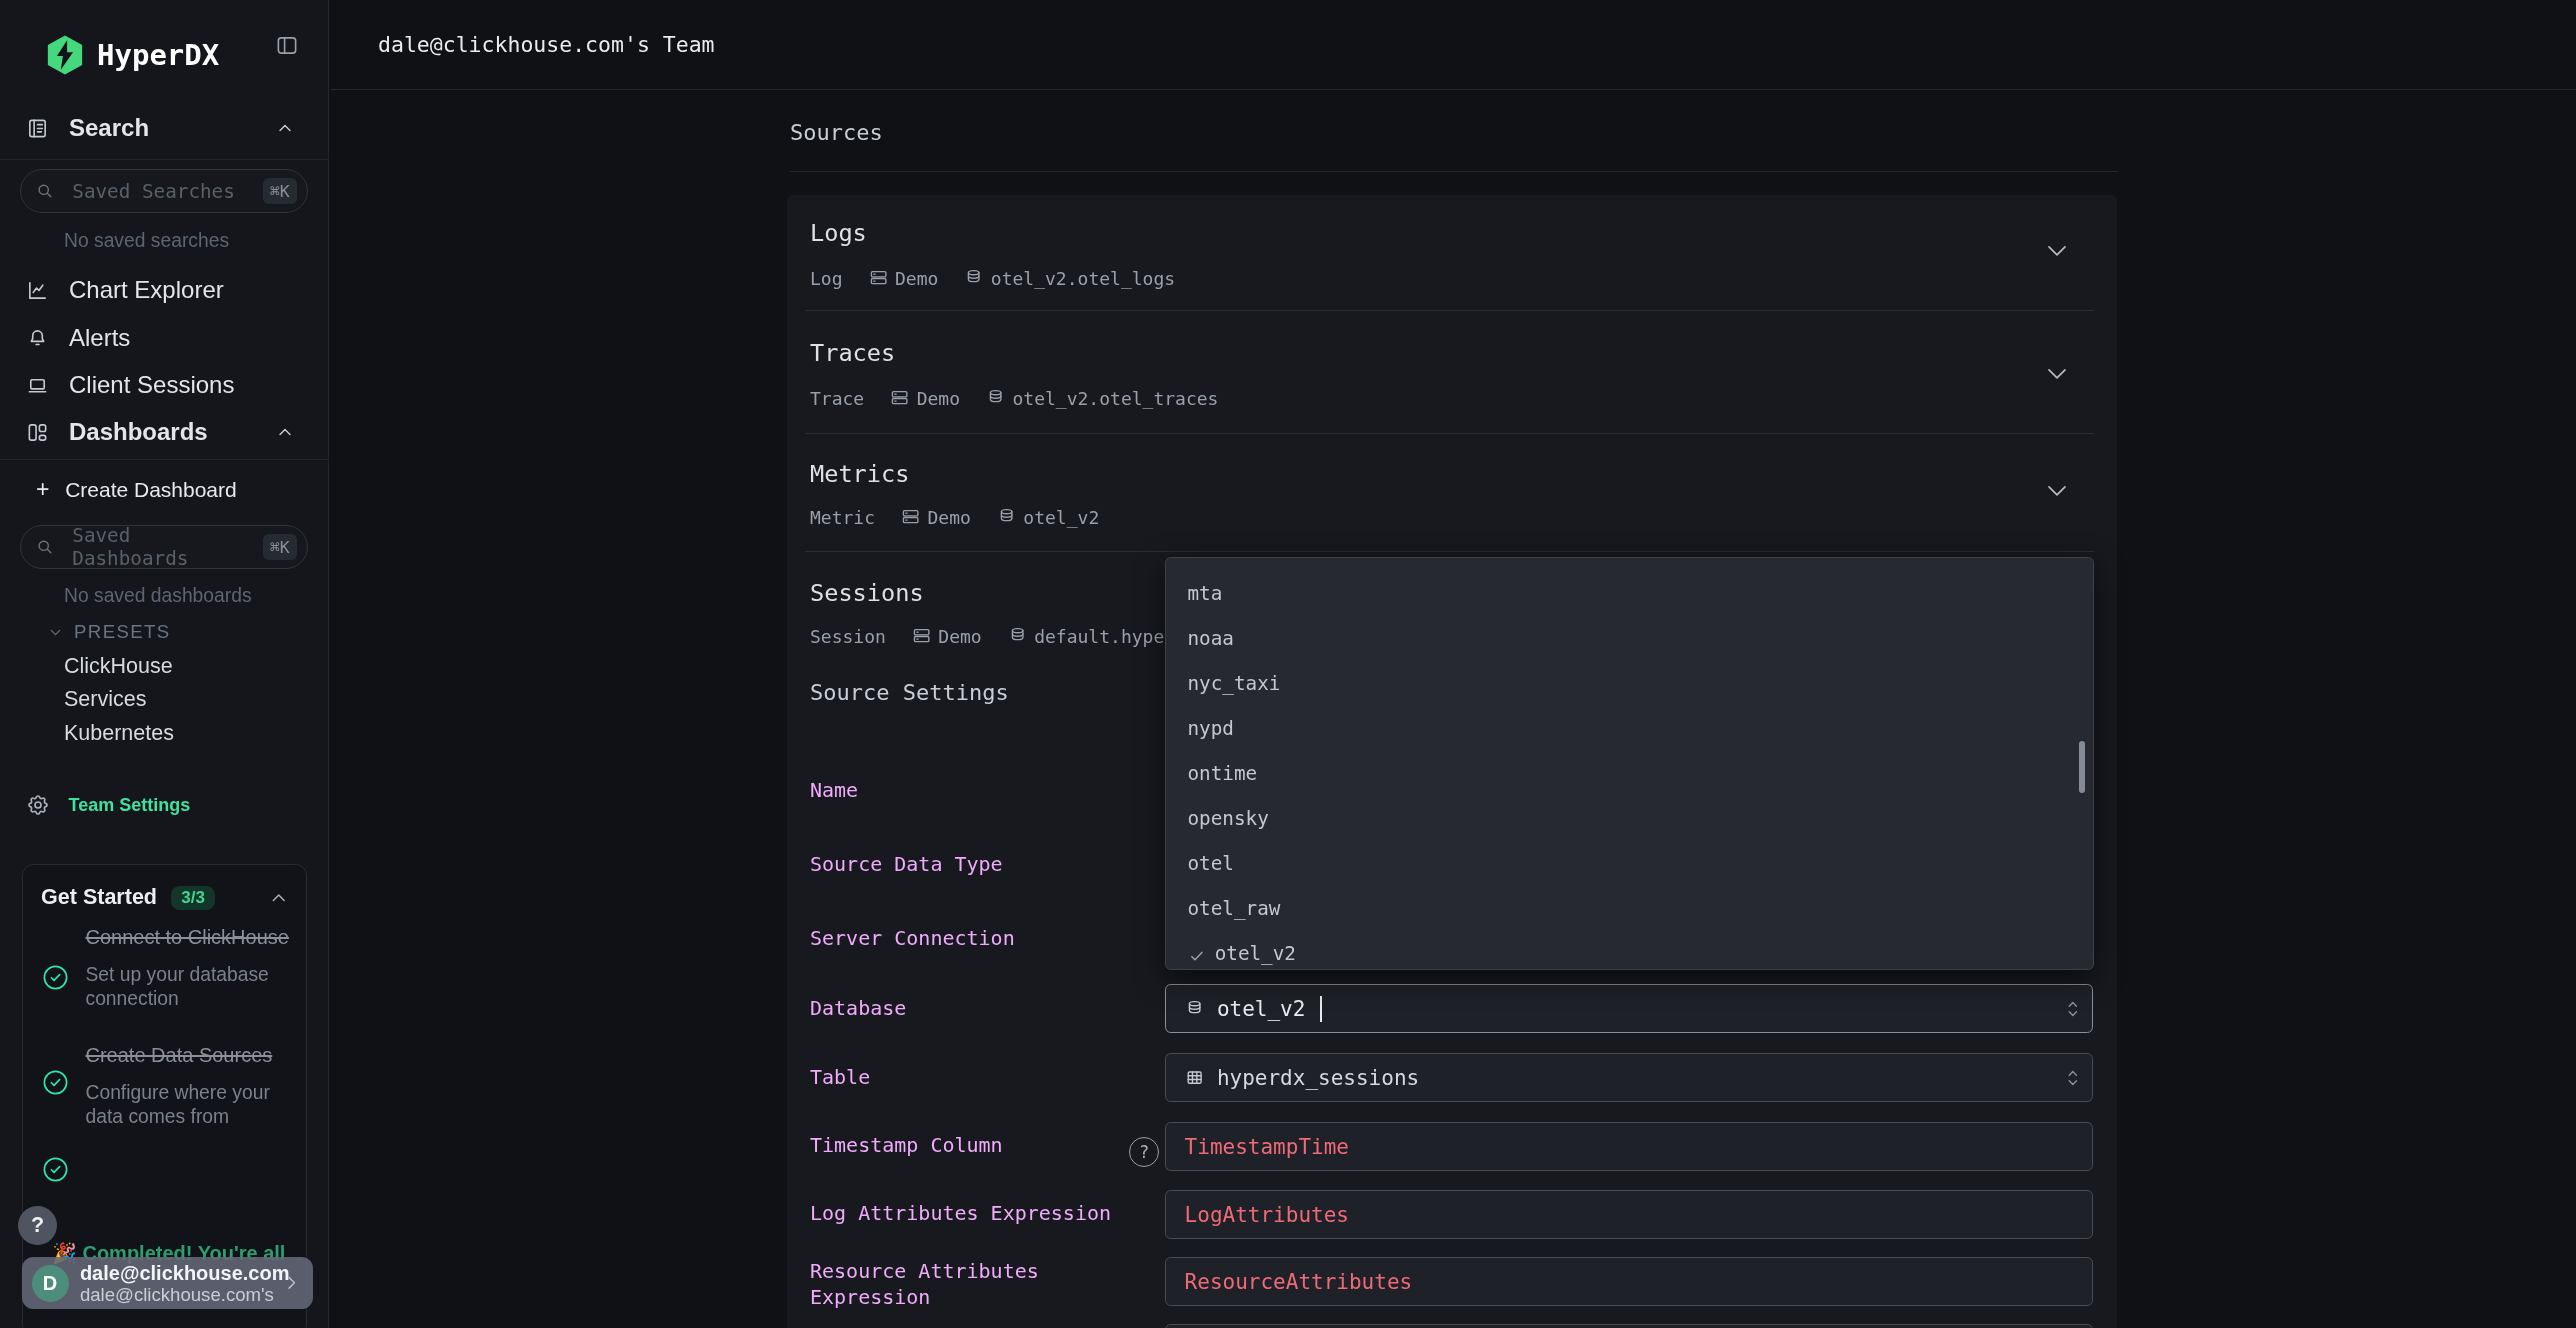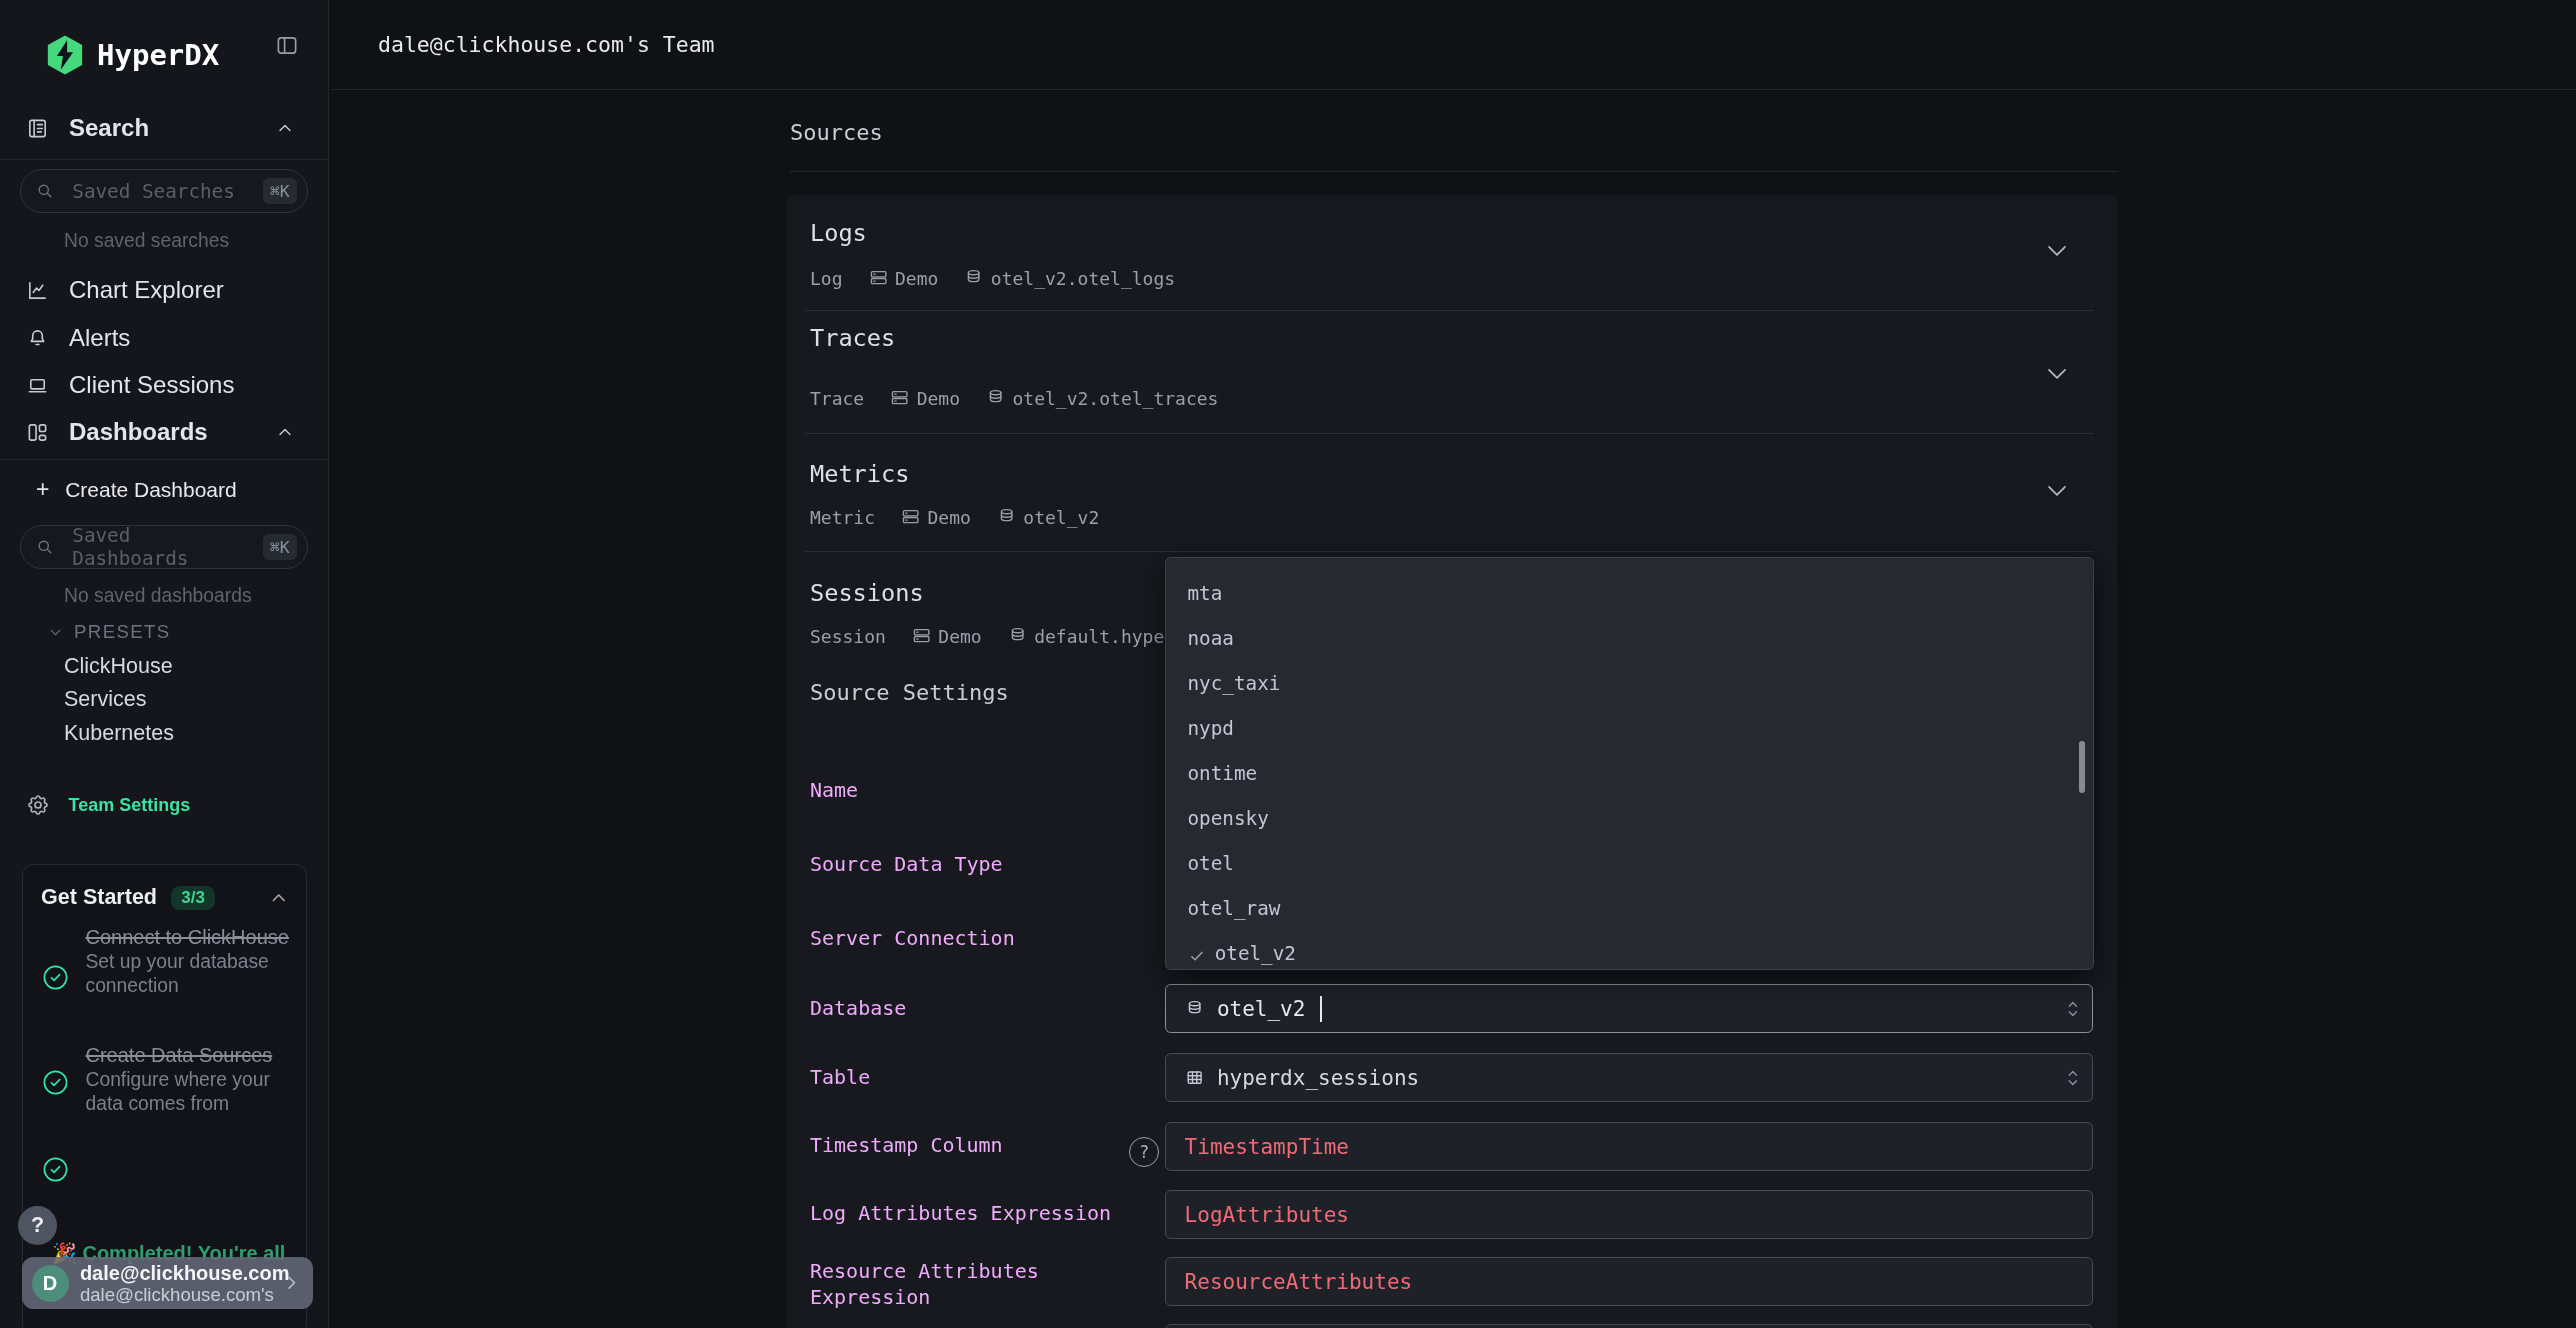--- a/index.html
+++ b/index.html
@@ -22,21 +22,21 @@
   .pill .ph{color:#596069;font-size:19.3px}
   .kbd{margin-left:auto;background:#262a31;border-radius:5.7px;padding:3.6px 7.2px;font-size:16.5px;color:#8a909a}
   .mutedline{position:absolute;left:64px;font-size:19.3px;color:#5d6570;line-height:20px}
   .preset-item{position:absolute;left:64px;font-size:21.5px;color:#d7dbe1;line-height:21.5px;cursor:pointer}
 
   .gs-card{position:absolute;left:21.5px;top:864px;width:285px;height:472px;background:#111318;border:1.4px solid #272b33;border-radius:11.4px;box-sizing:border-box}
   .gs-head{position:absolute;left:18.6px;right:15.7px;top:17px;height:31.5px;display:flex;align-items:center;gap:14.3px}
   .gs-title{font-size:21.5px;font-weight:bold;color:#eceef2}
   .gs-badge{background:#143529;color:#40d692;font-size:17px;font-weight:bold;border-radius:8.6px;padding:2px 10px}
   .gs-item-title{font-size:20px;font-weight:500;color:#8a8f99;text-decoration:line-through;line-height:26px;width:209px}
-  .gs-item-sub{font-size:19.3px;color:#7b818c;line-height:23.6px;margin-top:0;width:209px}
+  .gs-item-sub{font-size:19.3px;color:#7b818c;line-height:23.6px;margin-top:13px;width:209px}
 
   .help-fab{position:absolute;left:18px;top:1206px;width:39px;height:39px;border-radius:50%;background:#4e5460;display:flex;align-items:center;justify-content:center;font-size:21.5px;font-weight:bold;color:#eceef2;z-index:30;cursor:pointer}
   .done-banner{position:absolute;left:52px;top:1241px;font-size:20px;font-weight:bold;color:#2d9f6f;z-index:10;white-space:nowrap}
   .profile-chip{position:absolute;left:21.5px;top:1257px;width:291px;height:52px;border-radius:11.4px;background:rgba(100,105,120,.88);z-index:20;display:flex;align-items:center;cursor:pointer}
   .avatar{width:37px;height:37px;border-radius:50%;background:#4d8d7b;color:#fff;font-weight:bold;font-size:20px;display:flex;align-items:center;justify-content:center;margin:0 11.4px 0 10px}
   .chip-name{font-size:20px;font-weight:bold;color:#f2f4f7;line-height:23px}
   .chip-sub{font-size:18.6px;color:#c9cdd5;line-height:20px}
 
   
   .topbar{position:absolute;left:331px;top:0;width:2245px;height:90px;display:flex;align-items:center;padding-left:47px;box-sizing:border-box;border-bottom:1.4px solid #23262d;background:#0f1115;font-size:21.5px;color:#e9ebee}
@@ -289,21 +289,21 @@
             <ellipse cx="12" cy="5.8" rx="6.5" ry="2.6"></ellipse>
             <path d="M5.5 5.8v8.4c0 1.5 2.9 2.7 6.5 2.7s6.5-1.2 6.5-2.7V5.8"></path>
             <path d="M5.5 10c0 1.5 2.9 2.7 6.5 2.7s6.5-1.2 6.5-2.7"></path>
           </svg>
         </span>
         <span>otel_v2.otel_logs</span>
       </span>
   </div>
   <div class="sec-div" style="top:115px"></div>
 
-  <div class="src-heading mono" style="top:129px">Traces</div>
+  <div class="src-heading mono" style="top:144px">Traces</div>
   <div class="src-chev" style="top:171px">
     <svg width="24" height="15.7" viewBox="0 0 24 14" class="st" style="stroke:#b6bac2">
         <path d="M4 3l8 8 8-8"></path>
       </svg>
   </div>
   <div class="src-meta mono" style="top:191px">
     <span>Trace</span>
     <span class="grp">
         <span>
           <svg width="19.3" height="19.3" viewBox="0 0 24 24" class="st">

